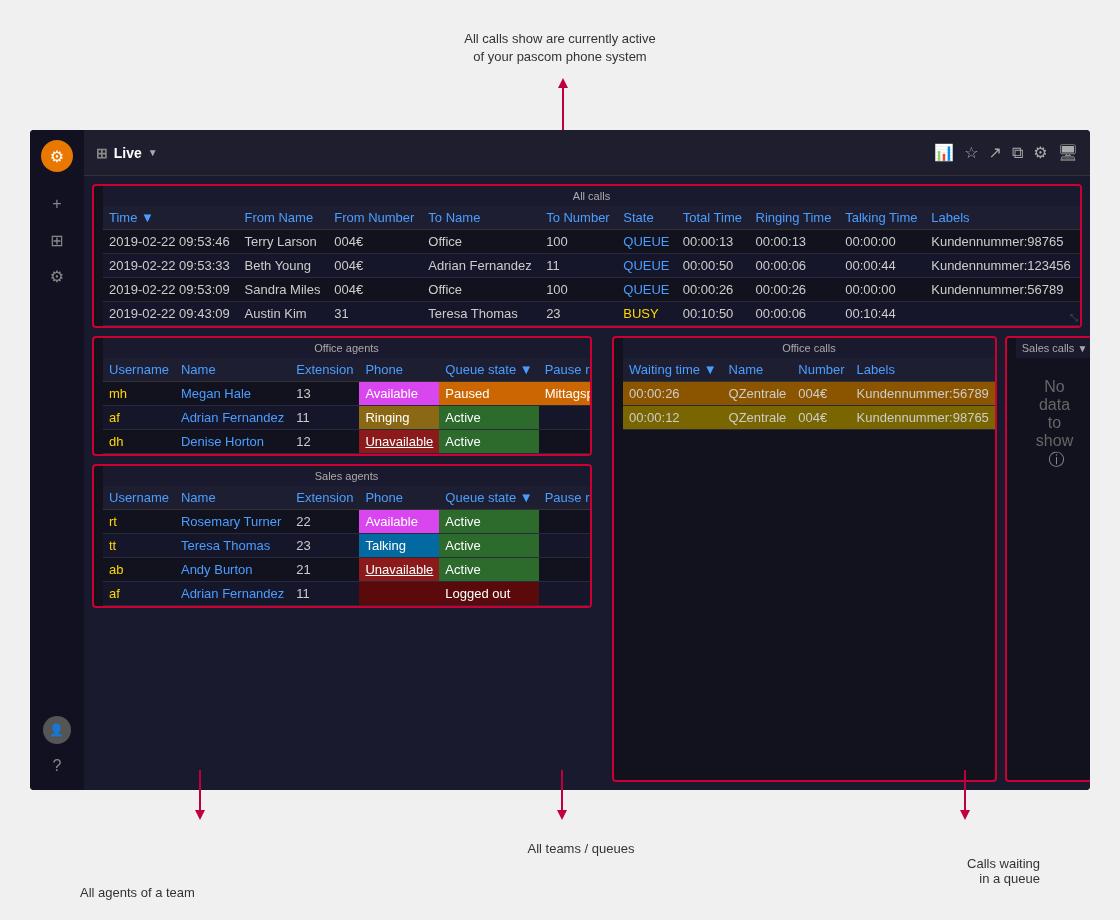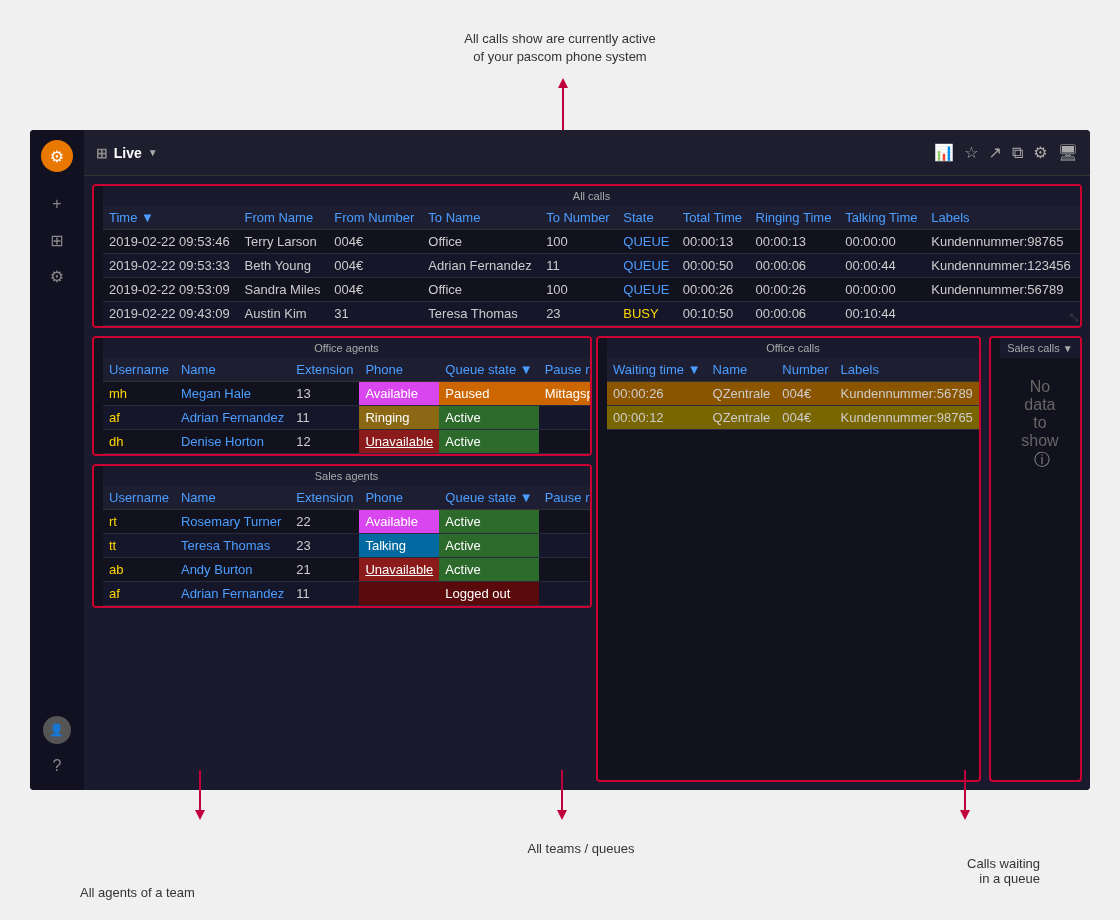--- a/index.html
+++ b/index.html
@@ -199,21 +199,21 @@
       white-space: nowrap;
     }
 
     
     .status-queue { color: #4a9eff; }
     .status-busy { color: #ffd700; }
 
     
     .bottom-row {
       display: flex;
-      gap: 4px;
+      gap: 20px;
       flex: 1;
       min-height: 0;
     }
     .bottom-left {
       display: flex;
       flex-direction: column;
       gap: 8px;
       width: 500px;
       flex-shrink: 0;
     }

